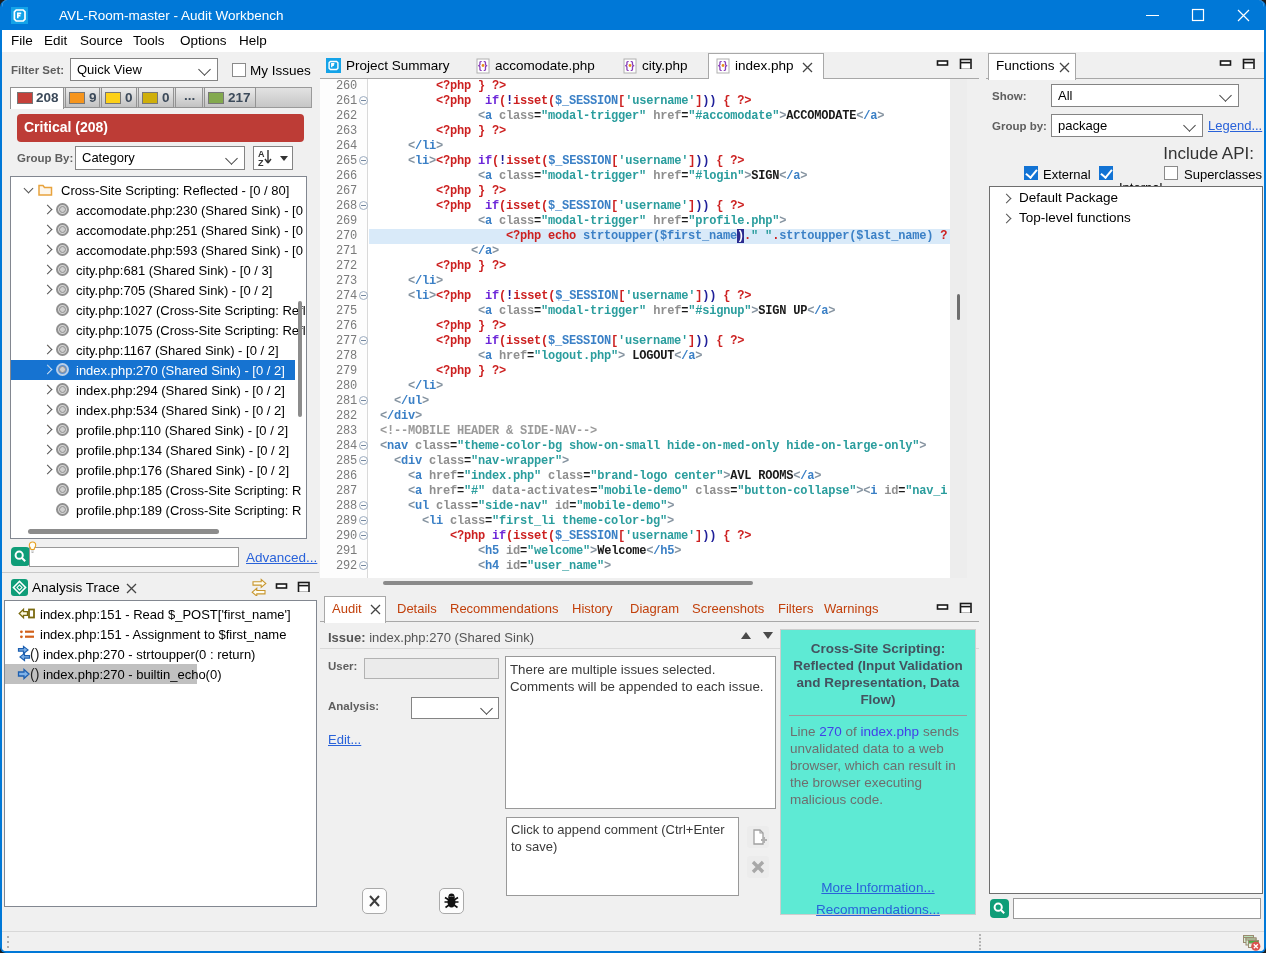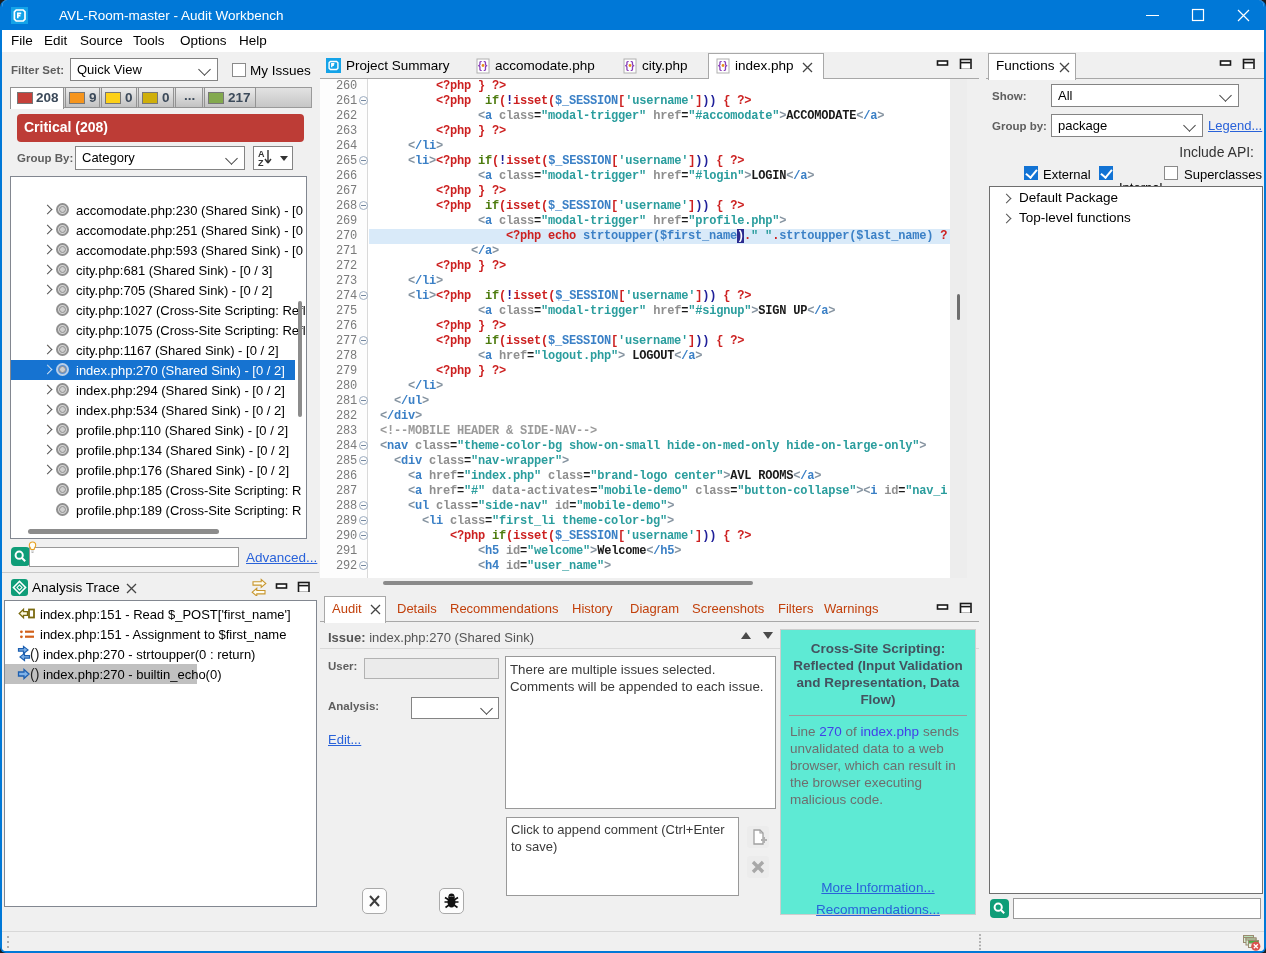--- a/index.html
+++ b/index.html
@@ -43,21 +43,21 @@
 .searchbtn svg { position:absolute; left:2px; top:2px; }
 .sinput { position:absolute; background:#fff; border:1px solid #999; }
 
 #editor { position:absolute; left:318px; top:52px; width:659px; height:540px; }
 #edtabs { position:absolute; left:0; top:1px; width:659px; height:26px; background:#f0f0f0; border-bottom:1px solid #a8a8a8; font-size:13.5px; }
 #code { position:absolute; left:0; top:27px; width:630px; height:499px; background:#fff; overflow:hidden; }
 #gutter { position:absolute; left:0; top:0; width:48px; height:100%; background:#fdfdfd; border-right:1px solid #d9d9d9; }
 pre.codepre { font-family:"Liberation Mono", monospace; font-size:12px; line-height:15px; font-weight:bold; letter-spacing:-0.2px; }
 #lnums { position:absolute; left:0px; top:0px; width:37px; text-align:right; color:#7a7a7a; font-weight:normal; }
 #ctext { position:absolute; left:53px; top:0px; }
-.r { color:#cc2020; } .k { color:#4d7c0f; } .v { color:#3b80c6; } .s { color:#2a9d9d; }
+.r { color:#cc2020; } .k { color:#6d28d9; } .v { color:#3b80c6; } .s { color:#2a9d9d; }
 .a { color:#8f8f8f; } #ctext i { color:#8593a0; font-style:normal; } .t { color:#1a1a1a; } .c { color:#9a9a9a; } .n { color:#20209a; }
 .hl { position:absolute; left:49px; top:150px; width:581px; height:15px; background:#d9eaf9; }
 .fold { position:absolute; width:9px; height:9px; border:1px solid #9cacc0; border-radius:50%; color:#7488a0; }
 .fold:after { content:""; position:absolute; left:1px; top:3px; width:5px; height:1px; background:#7488a0; }
 
 #audit { position:absolute; left:318px; top:596px; width:659px; height:335px; }
 .dtab { position:absolute; top:5px; font-size:13px; color:#c2410c; }
 
 #funcs { position:absolute; left:984px; top:52px; width:281px; height:879px; }
 
@@ -135,20 +135,27 @@
     <div style="position:absolute;left:251px;top:146px;width:40px;height:24px;background:#fff;border:1px solid #848484">
       <svg width="38" height="22" viewBox="0 0 38 22">
           <text x="4" y="10" font-size="9" font-weight="bold" fill="#333">A</text>
           <text x="4" y="19" font-size="9" font-weight="bold" fill="#333">Z</text>
           <path d="M14 3 v13 m0 0 l-3-4 m3 4 l3-4" stroke="#333" stroke-width="1.4" fill="none"></path>
           <path d="M26 9 l8 0 l-4 5 z" fill="#333"></path>
         </svg>
     </div>
 
     <div class="tree">
+      <div class="trow" style="top:3px">
+          <div class="chev open" style="left:14px"></div>
+          <svg style="position:absolute;left:27px;top:3px" width="15" height="13" viewBox="0 0 15 13">
+            <path d="M1 2.5 h4 l1.5 2 h7 v7.5 h-12.5 z" fill="#fdf6ec" stroke="#e8a33d" stroke-width="1.5"></path>
+          </svg>
+          <span class="tx" style="left:50px">Cross-Site Scripting: Reflected - [0 / 80]</span>
+        </div>
       <div class="trow" style="top:23px">
           <div class="chev" style="left:33px"></div>
           <div class="donut" style="left:45px"></div>
           <span class="tx" style="left:65px">accomodate.php:230 (Shared Sink) - [0</span>
         </div>
       <div class="trow" style="top:43px">
           <div class="chev" style="left:33px"></div>
           <div class="donut" style="left:45px"></div>
           <span class="tx" style="left:65px">accomodate.php:251 (Shared Sink) - [0</span>
         </div>
@@ -371,21 +378,21 @@
 290
 291
 292</pre>
       </div>
       <pre class="codepre" id="ctext"><span class="r">         &lt;?php } ?&gt;</span>
 <span class="r">         &lt;?php  <span class="k">if</span>(<span class="n">!</span>isset(<span class="v">$_SESSION</span>[<span class="s">'username'</span>]<span class="n">))</span> { ?&gt;</span>
 <span class="v">               <i>&lt;</i>a <span class="a">class</span><span class="t">=</span><span class="s">"modal-trigger"</span> <span class="a">href</span><span class="t">=</span><span class="s">"#accomodate"</span><i>&gt;</i><span class="t">ACCOMODATE</span><i>&lt;</i>/a<i>&gt;</i></span>
 <span class="r">         &lt;?php } ?&gt;</span>
 <span class="v">     <i>&lt;</i>/li<i>&gt;</i></span>
 <span class="v">     <i>&lt;</i>li<i>&gt;</i><span class="r">&lt;?php <span class="k">if</span>(<span class="n">!</span>isset(<span class="v">$_SESSION</span>[<span class="s">'username'</span>]<span class="n">))</span> { ?&gt;</span></span>
-<span class="v">               <i>&lt;</i>a <span class="a">class</span><span class="t">=</span><span class="s">"modal-trigger"</span> <span class="a">href</span><span class="t">=</span><span class="s">"#login"</span><i>&gt;</i><span class="t">LOGIN</span><i>&lt;</i>/a<i>&gt;</i></span>
+<span class="v">               <i>&lt;</i>a <span class="a">class</span><span class="t">=</span><span class="s">"modal-trigger"</span> <span class="a">href</span><span class="t">=</span><span class="s">"#login"</span><i>&gt;</i><span class="t">SIGN</span><i>&lt;</i>/a<i>&gt;</i></span>
 <span class="r">         &lt;?php } ?&gt;</span>
 <span class="r">         &lt;?php  <span class="k">if</span>(isset(<span class="v">$_SESSION</span>[<span class="s">'username'</span>]<span class="n">))</span> { ?&gt;</span>
 <span class="v">               <i>&lt;</i>a <span class="a">class</span><span class="t">=</span><span class="s">"modal-trigger"</span> <span class="a">href</span><span class="t">=</span><span class="s">"profile.php"</span><i>&gt;</i></span>
 <span class="r">                   &lt;?php echo <span class="v">strtoupper($first_name<span style="background:#2b2b90;color:#fff">)</span></span>.<span class="s">" "</span>.<span class="v">strtoupper($last_name)</span> ?</span>
 <span class="v">              <i>&lt;</i>/a<i>&gt;</i></span>
 <span class="r">         &lt;?php } ?&gt;</span>
 <span class="v">     <i>&lt;</i>/li<i>&gt;</i></span>
 <span class="v">     <i>&lt;</i>li<i>&gt;</i><span class="r">&lt;?php  <span class="k">if</span>(<span class="n">!</span>isset(<span class="v">$_SESSION</span>[<span class="s">'username'</span>]<span class="n">))</span> { ?&gt;</span></span>
 <span class="v">               <i>&lt;</i>a <span class="a">class</span><span class="t">=</span><span class="s">"modal-trigger"</span> <span class="a">href</span><span class="t">=</span><span class="s">"#signup"</span><i>&gt;</i><span class="t">SIGN UP</span><i>&lt;</i>/a<i>&gt;</i></span>
 <span class="r">         &lt;?php } ?&gt;</span>
@@ -511,21 +518,21 @@
     <div class="combo" style="left:65px;top:32px;width:188px;height:23px">
         <span class="tx">All</span>
         <div class="arrv" style="position:absolute;right:8px;top:6px"></div>
       </div>
     <span class="lbl" style="position:absolute;left:6px;top:68px">Group by:</span>
     <div class="combo" style="left:65px;top:62px;width:152px;height:23px">
         <span class="tx">package</span>
         <div class="arrv" style="position:absolute;right:8px;top:6px"></div>
       </div>
     <span class="link" style="position:absolute;left:222px;top:66px">Legend...</span>
-    <span style="position:absolute;right:13px;top:92px;font-size:14px;color:#333">Include API:</span>
+    <span style="position:absolute;right:13px;top:92px;font-size:17px;color:#333">Include API:</span>
     <div class="cb on" style="left:38px;top:114px"></div>
     <span style="position:absolute;left:57px;top:115px;font-size:13px">External</span>
     <div class="cb on" style="left:113px;top:114px"></div>
     <span style="position:absolute;left:133px;top:128px;font-size:13px">Internal</span>
     <div class="cb" style="left:178px;top:114px"></div>
     <span style="position:absolute;left:198px;top:115px;font-size:13px">Superclasses</span>
     <div style="position:absolute;left:3px;top:134px;width:274px;height:708px;background:#fff;border:1px solid #6e6e6e">
       <div class="chev" style="left:13px;top:8px"></div>
       <span style="position:absolute;left:29px;top:3px;font-size:13.5px">Default Package</span>
       <div class="chev" style="left:13px;top:28px"></div>

